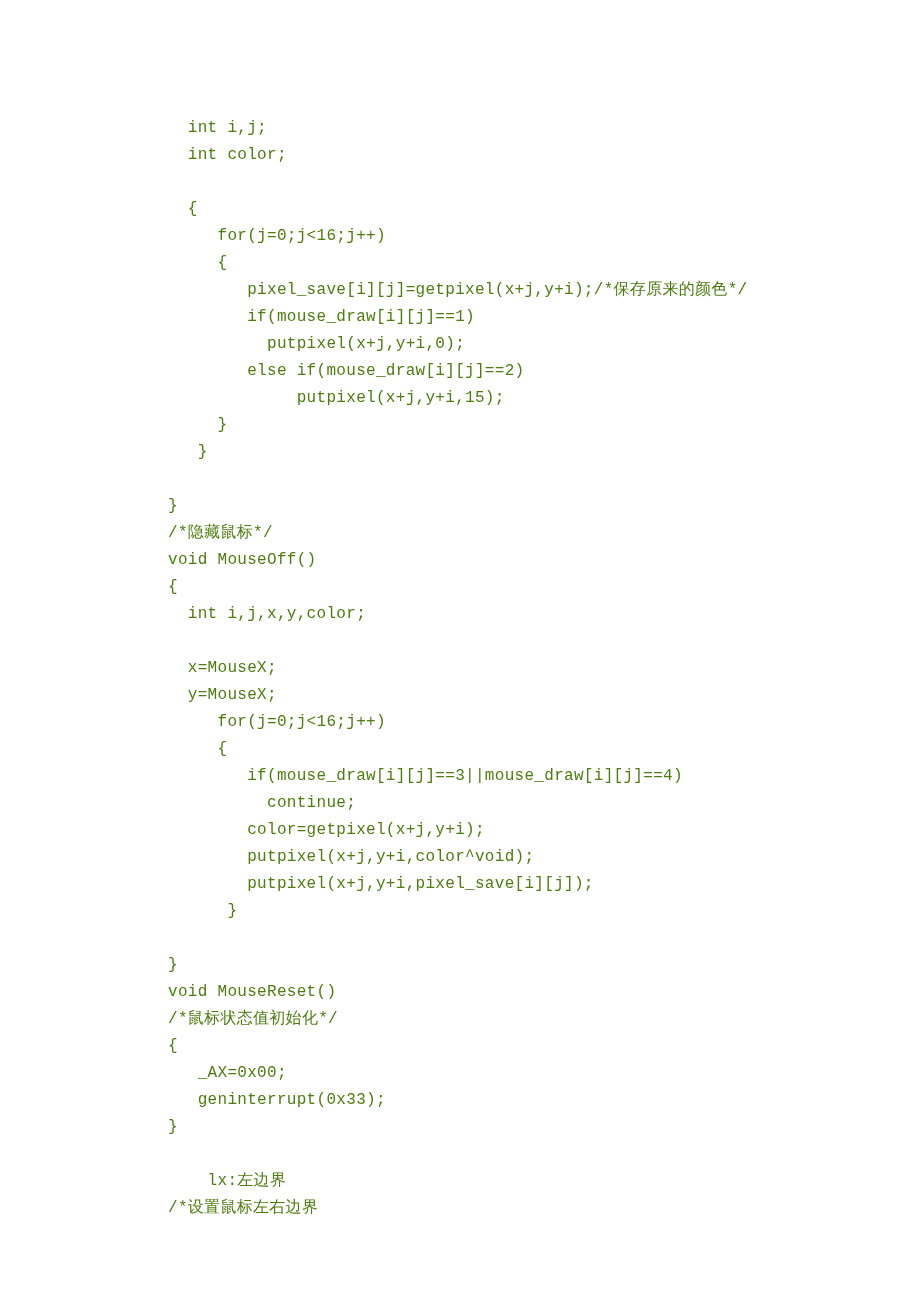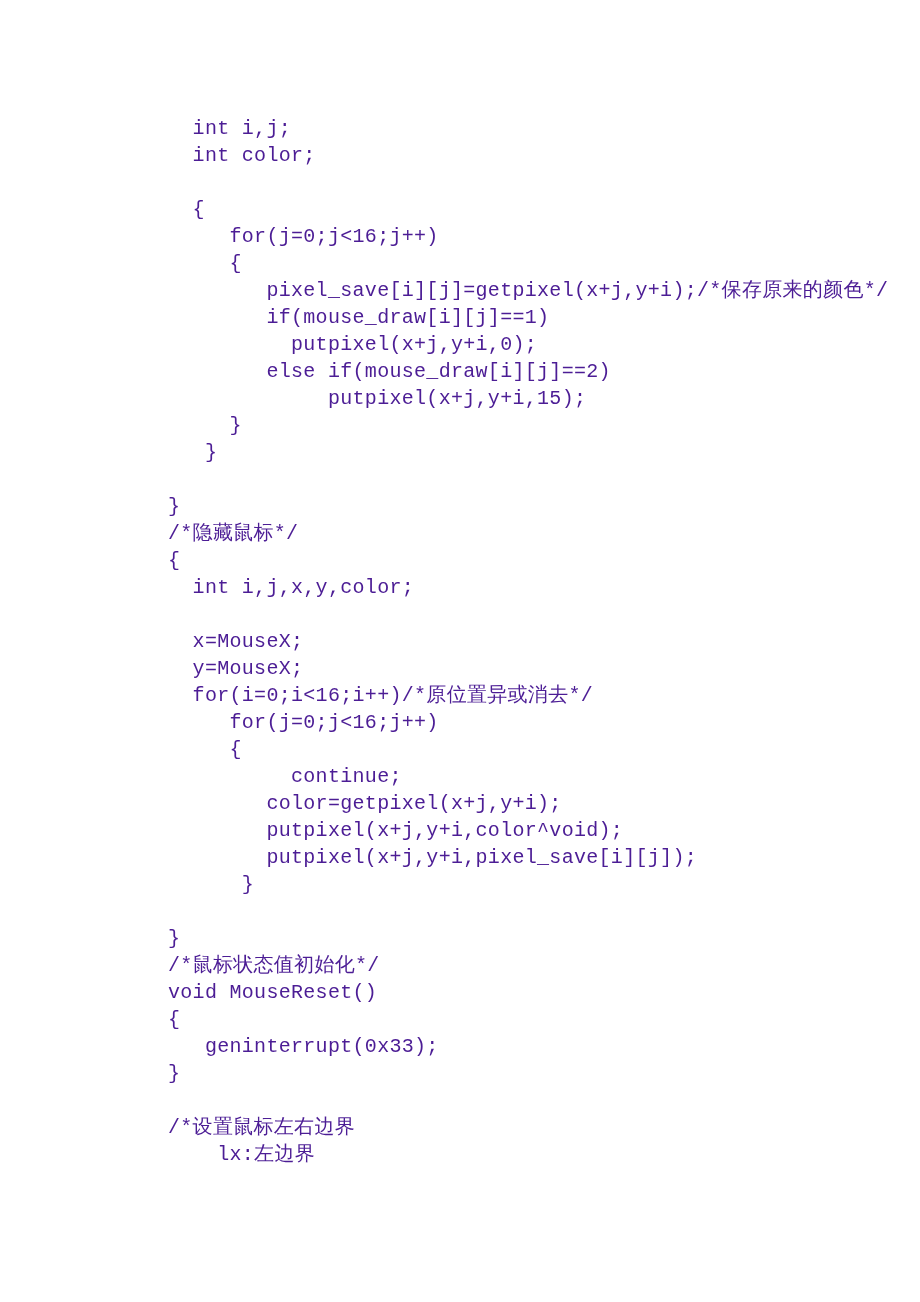--- a/index.html
+++ b/index.html
@@ -8,24 +8,24 @@
     background: #ffffff;
     width: 920px;
     font-family: "SimSun", "NSimSun", "Courier New", monospace;
   }
   .page {
     padding: 115px 0 60px 168px;
     width: 752px;
     box-sizing: border-box;
   }
   .line {
-    font-size: 20px;
+    font-size: 16px;
     line-height: 27px;
     white-space: pre;
-    color: #4c1d95;
+    color: #4d7c0f;
     letter-spacing: 0.3px;
   }
   .blank {
     height: 27px;
   }
 </style>
 </head>
 <body>
 
 <div class="page">
@@ -39,37 +39,39 @@
       <div class="line">        pixel_save[i][j]=getpixel(x+j,y+i);/*保存原来的颜色*/</div>
       <div class="line">        if(mouse_draw[i][j]==1)</div>
       <div class="line">          putpixel(x+j,y+i,0);</div>
       <div class="line">        else if(mouse_draw[i][j]==2)</div>
       <div class="line">             putpixel(x+j,y+i,15);</div>
       <div class="line">     }</div>
       <div class="line">   }</div>
       <div class="blank"></div>
       <div class="line">}</div>
       <div class="line">/*隐藏鼠标*/</div>
+      <div class="line">void MouseOff()</div>
       <div class="line">{</div>
       <div class="line">  int i,j,x,y,color;</div>
       <div class="blank"></div>
       <div class="line">  x=MouseX;</div>
       <div class="line">  y=MouseX;</div>
-      <div class="line">  for(i=0;i&lt;16;i++)/*原位置异或消去*/</div>
       <div class="line">     for(j=0;j&lt;16;j++)</div>
       <div class="line">     {</div>
+      <div class="line">        if(mouse_draw[i][j]==3||mouse_draw[i][j]==4)</div>
       <div class="line">          continue;</div>
       <div class="line">        color=getpixel(x+j,y+i);</div>
       <div class="line">        putpixel(x+j,y+i,color^void);</div>
       <div class="line">        putpixel(x+j,y+i,pixel_save[i][j]);</div>
       <div class="line">      }</div>
       <div class="blank"></div>
       <div class="line">}</div>
+      <div class="line">void MouseReset()</div>
       <div class="line">/*鼠标状态值初始化*/</div>
-      <div class="line">void MouseReset()</div>
       <div class="line">{</div>
+      <div class="line">   _AX=0x00;</div>
       <div class="line">   geninterrupt(0x33);</div>
       <div class="line">}</div>
       <div class="blank"></div>
+      <div class="line">    lx:左边界</div>
       <div class="line">/*设置鼠标左右边界</div>
-      <div class="line">    lx:左边界</div>
     </div>
 </div>
 
 </body></html>

